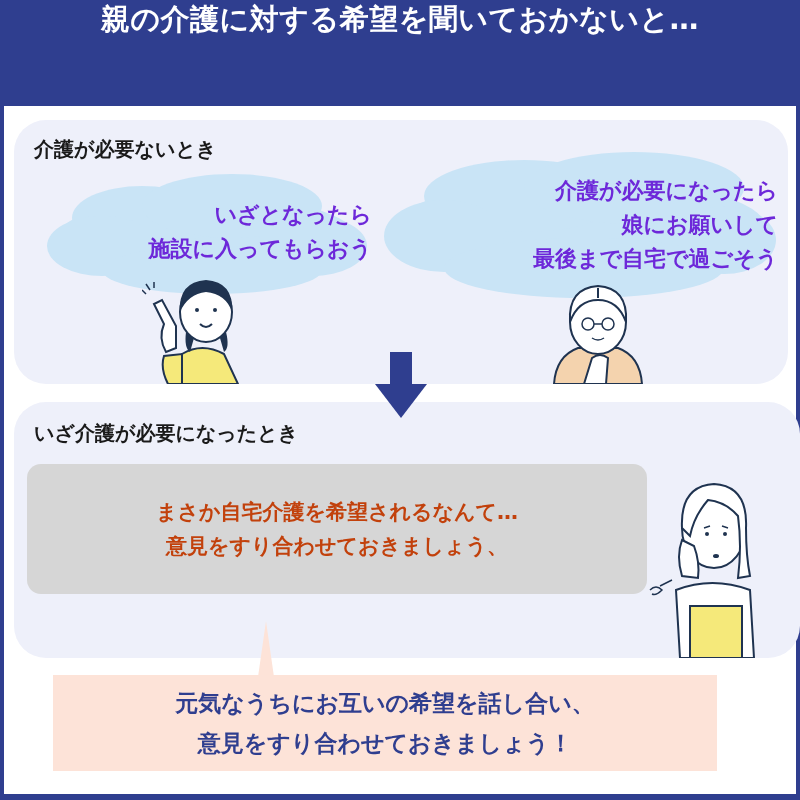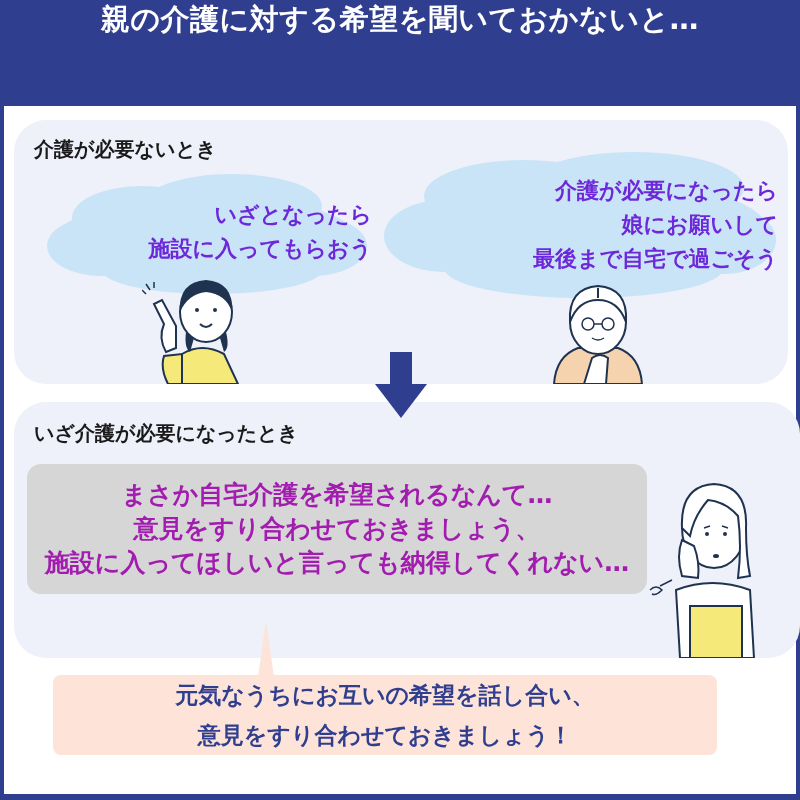--- a/index.html
+++ b/index.html
@@ -9,22 +9,22 @@
   .header-title{color:#ffffff;font-weight:bold;font-size:29px;letter-spacing:0.5px;}
   .inner{position:absolute;left:4px;top:106px;width:792px;height:688px;background:#ffffff;}
   .panel{position:absolute;background:#eef0fa;border-radius:32px;}
   .panel1{left:10px;top:14px;width:774px;height:264px;}
   .panel2{left:10px;top:296px;width:786px;height:256px;}
   .panel-label{position:absolute;left:20px;font-weight:bold;font-size:20px;color:#1a1a1a;}
   .cloud{position:absolute;}
   .cloud-text{position:absolute;left:0;right:0;text-align:right;font-weight:bold;color:#6d28d9;font-size:22px;line-height:34px;}
   .arrow{position:absolute;left:371px;top:246px;}
   .bubble{position:absolute;left:13px;top:120px;width:620px;height:130px;background:#d6d6d6;border-radius:14px;display:flex;flex-direction:column;align-items:center;justify-content:center;}
-  .bubble-line{font-weight:bold;font-size:25px;color:#a21caf;line-height:34px;white-space:nowrap;}
-  .callout{position:absolute;left:49px;top:569px;width:664px;height:80px;background:#fde3d8;display:flex;flex-direction:column;align-items:center;justify-content:center;border-radius:8px;}
+  .bubble-line{font-weight:bold;font-size:21px;color:#c2410c;line-height:34px;white-space:nowrap;}
+  .callout{position:absolute;left:49px;top:569px;width:664px;height:96px;background:#fde3d8;display:flex;flex-direction:column;align-items:center;justify-content:center;}
   .callout-line{font-weight:bold;font-size:23px;color:#2f3e8f;line-height:40px;white-space:nowrap;}
   .callout-tail{position:absolute;left:254px;top:515px;}
   .person{position:absolute;}
 </style>
 </head>
 <body>
 
 <div class="frame">
   <div class="header">
     <div class="header-title">親の介護に対する希望を聞いておかないと…</div>
@@ -99,21 +99,20 @@
         </svg>
       </div>
     </div>
 
     <div class="panel panel2">
       <div class="panel-label" style="top:18px;">いざ介護が必要になったとき</div>
 
       <div class="bubble" style="top:62px;">
         <div class="bubble-line">まさか自宅介護を希望されるなんて…</div>
         <div class="bubble-line">意見をすり合わせておきましょう、</div>
-        <div class="bubble-line">施設に入ってほしいと言っても納得してくれない…</div>
       </div>
 
       <div class="person" style="left:632px;top:64px;">
         <svg width="130" height="192" viewBox="0 0 130 192">
           <path d="M4 124 Q10 118 16 124 Q10 130 6 128" fill="none" stroke="#1f3350" stroke-width="1.5"></path>
           <path d="M14 120 L26 114" stroke="#1f3350" stroke-width="1.5"></path>
           <path d="M34 192 L30 124 Q66 110 104 124 L108 192 Z" fill="#fff" stroke="#1f3350" stroke-width="2"></path>
           <path d="M44 192 L44 140 L96 140 L96 192 Z" fill="#f5e97a" stroke="#1f3350" stroke-width="2"></path>
           <ellipse cx="68" cy="62" rx="32" ry="40" fill="#fff" stroke="#1f3350" stroke-width="2"></ellipse>
           <path d="M36 62 Q34 20 68 18 Q102 20 100 62 Q100 90 104 110 L92 112 Q96 80 92 50 Q80 36 62 34 Q48 50 44 70 Z" fill="#fff" stroke="#1f3350" stroke-width="2"></path>

